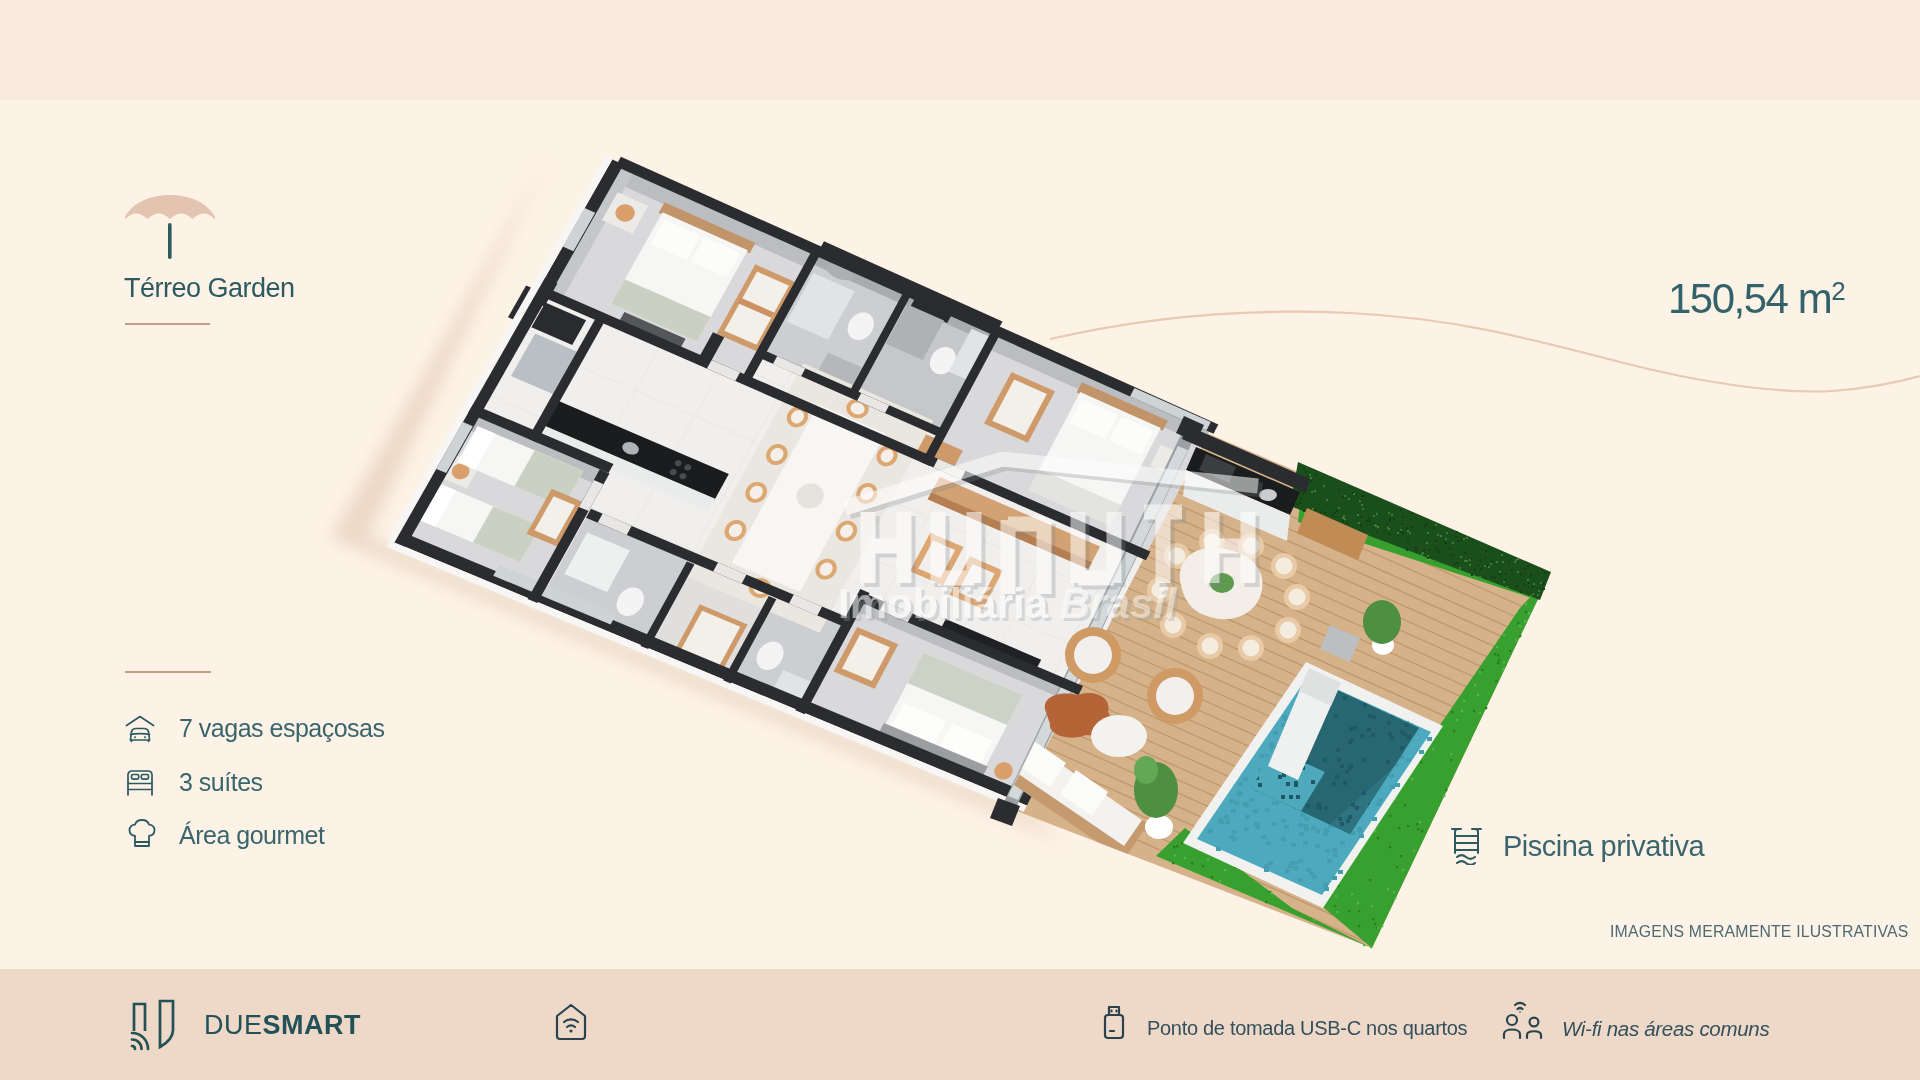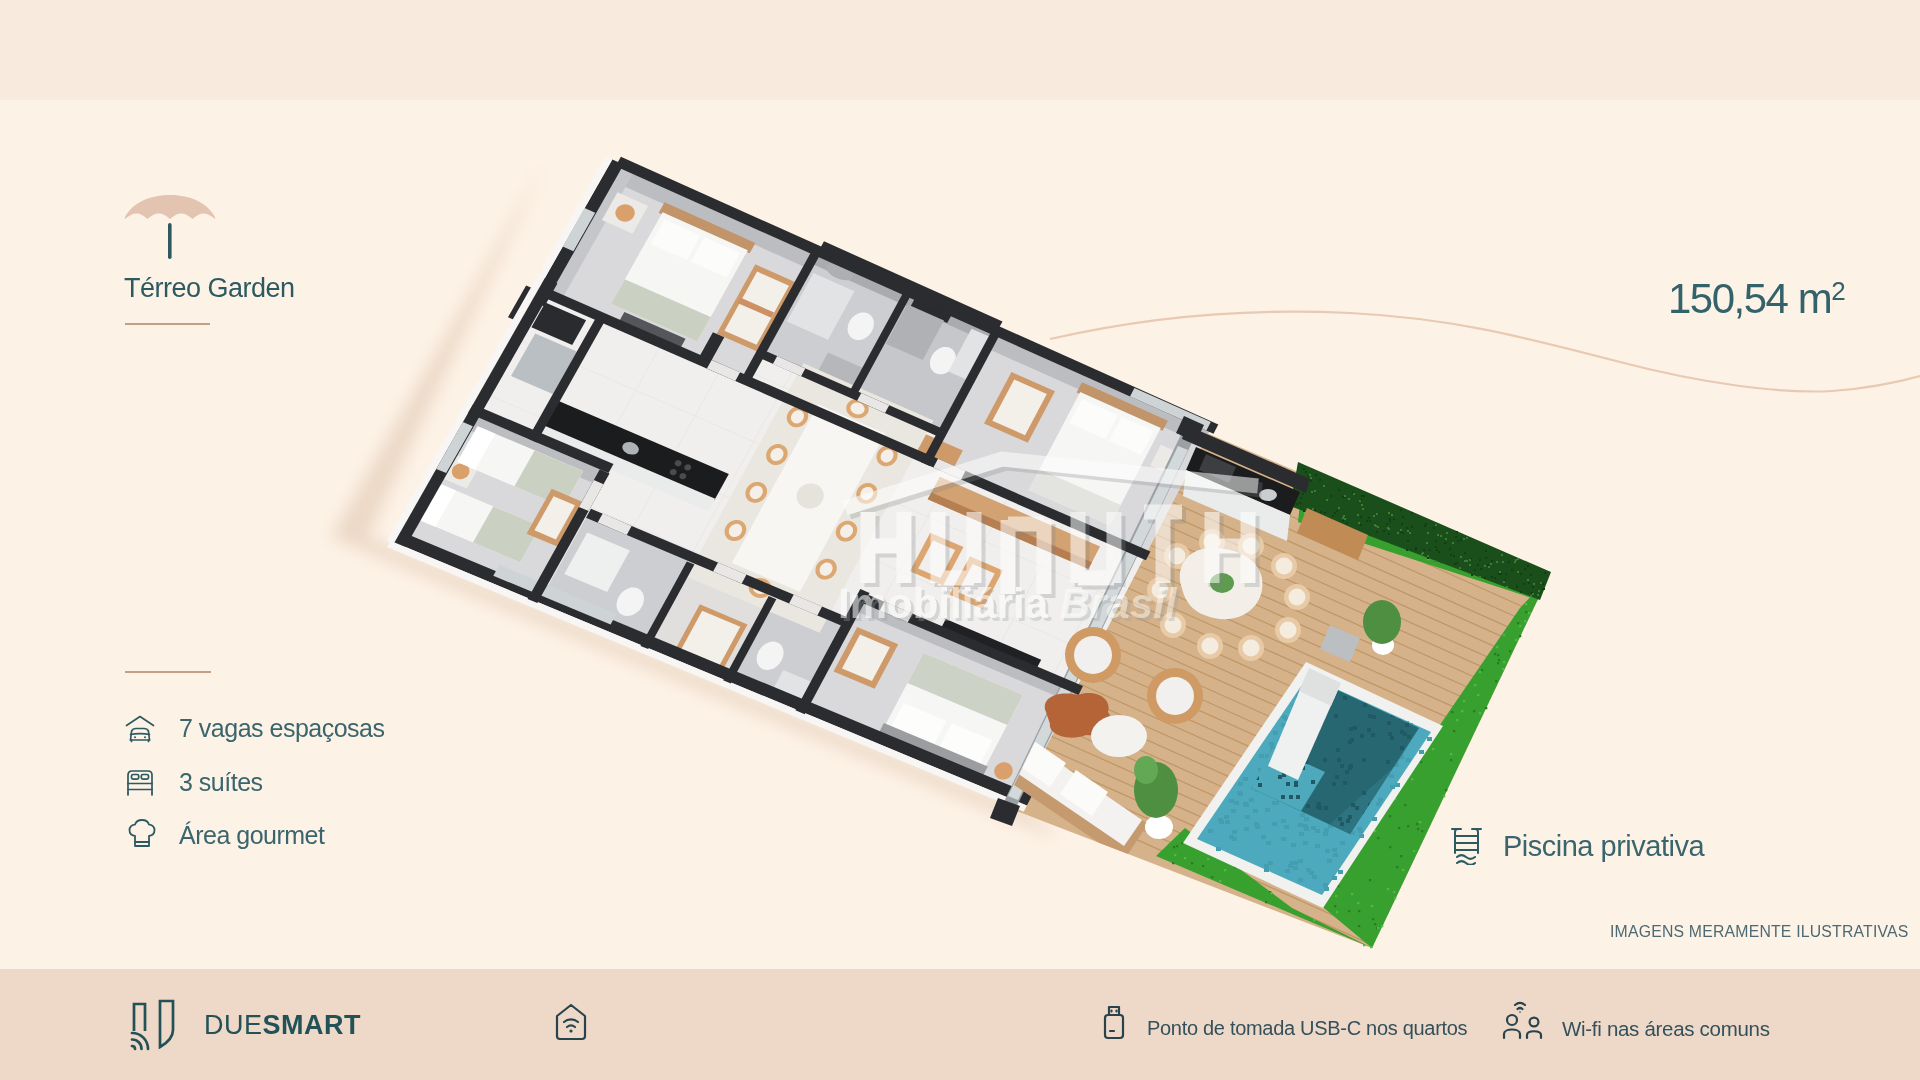--- a/index.html
+++ b/index.html
@@ -352,14 +352,14 @@
 
 <svg width="44" height="44" viewBox="0 0 44 44" style="position:absolute;left:1502px;top:998px" fill="none" stroke="#29434e" stroke-width="2.2" stroke-linecap="round" stroke-linejoin="round">
 <path d="M13,7 C16,4.5 20,4.5 23,7 M15.5,11 C17,9.8 19,9.8 20.5,11"></path>
 <circle cx="18" cy="14" r="0.8" fill="#29434e" stroke="none"></circle>
 <circle cx="10" cy="22" r="5"></circle>
 <path d="M2,40 L2,36 C2,30 18,30 18,36 L18,40"></path>
 <circle cx="32" cy="24" r="4.4"></circle>
 <path d="M25,40 L25,37 C25,32 39,32 39,37 L39,40"></path>
 </svg>
 
-<div style="position:absolute;left:1562px;top:1017px;font-size:20.5px;color:#33505c;letter-spacing:-0.3px;">Wi-fi nas áreas comuns</div>
+<div style="position:absolute;left:1562px;top:1017px;font-size:20.5px;color:#33505c;letter-spacing:-0.3px;font-style:italic;">Wi-fi nas áreas comuns</div>
 </div>
 
 </body></html>

